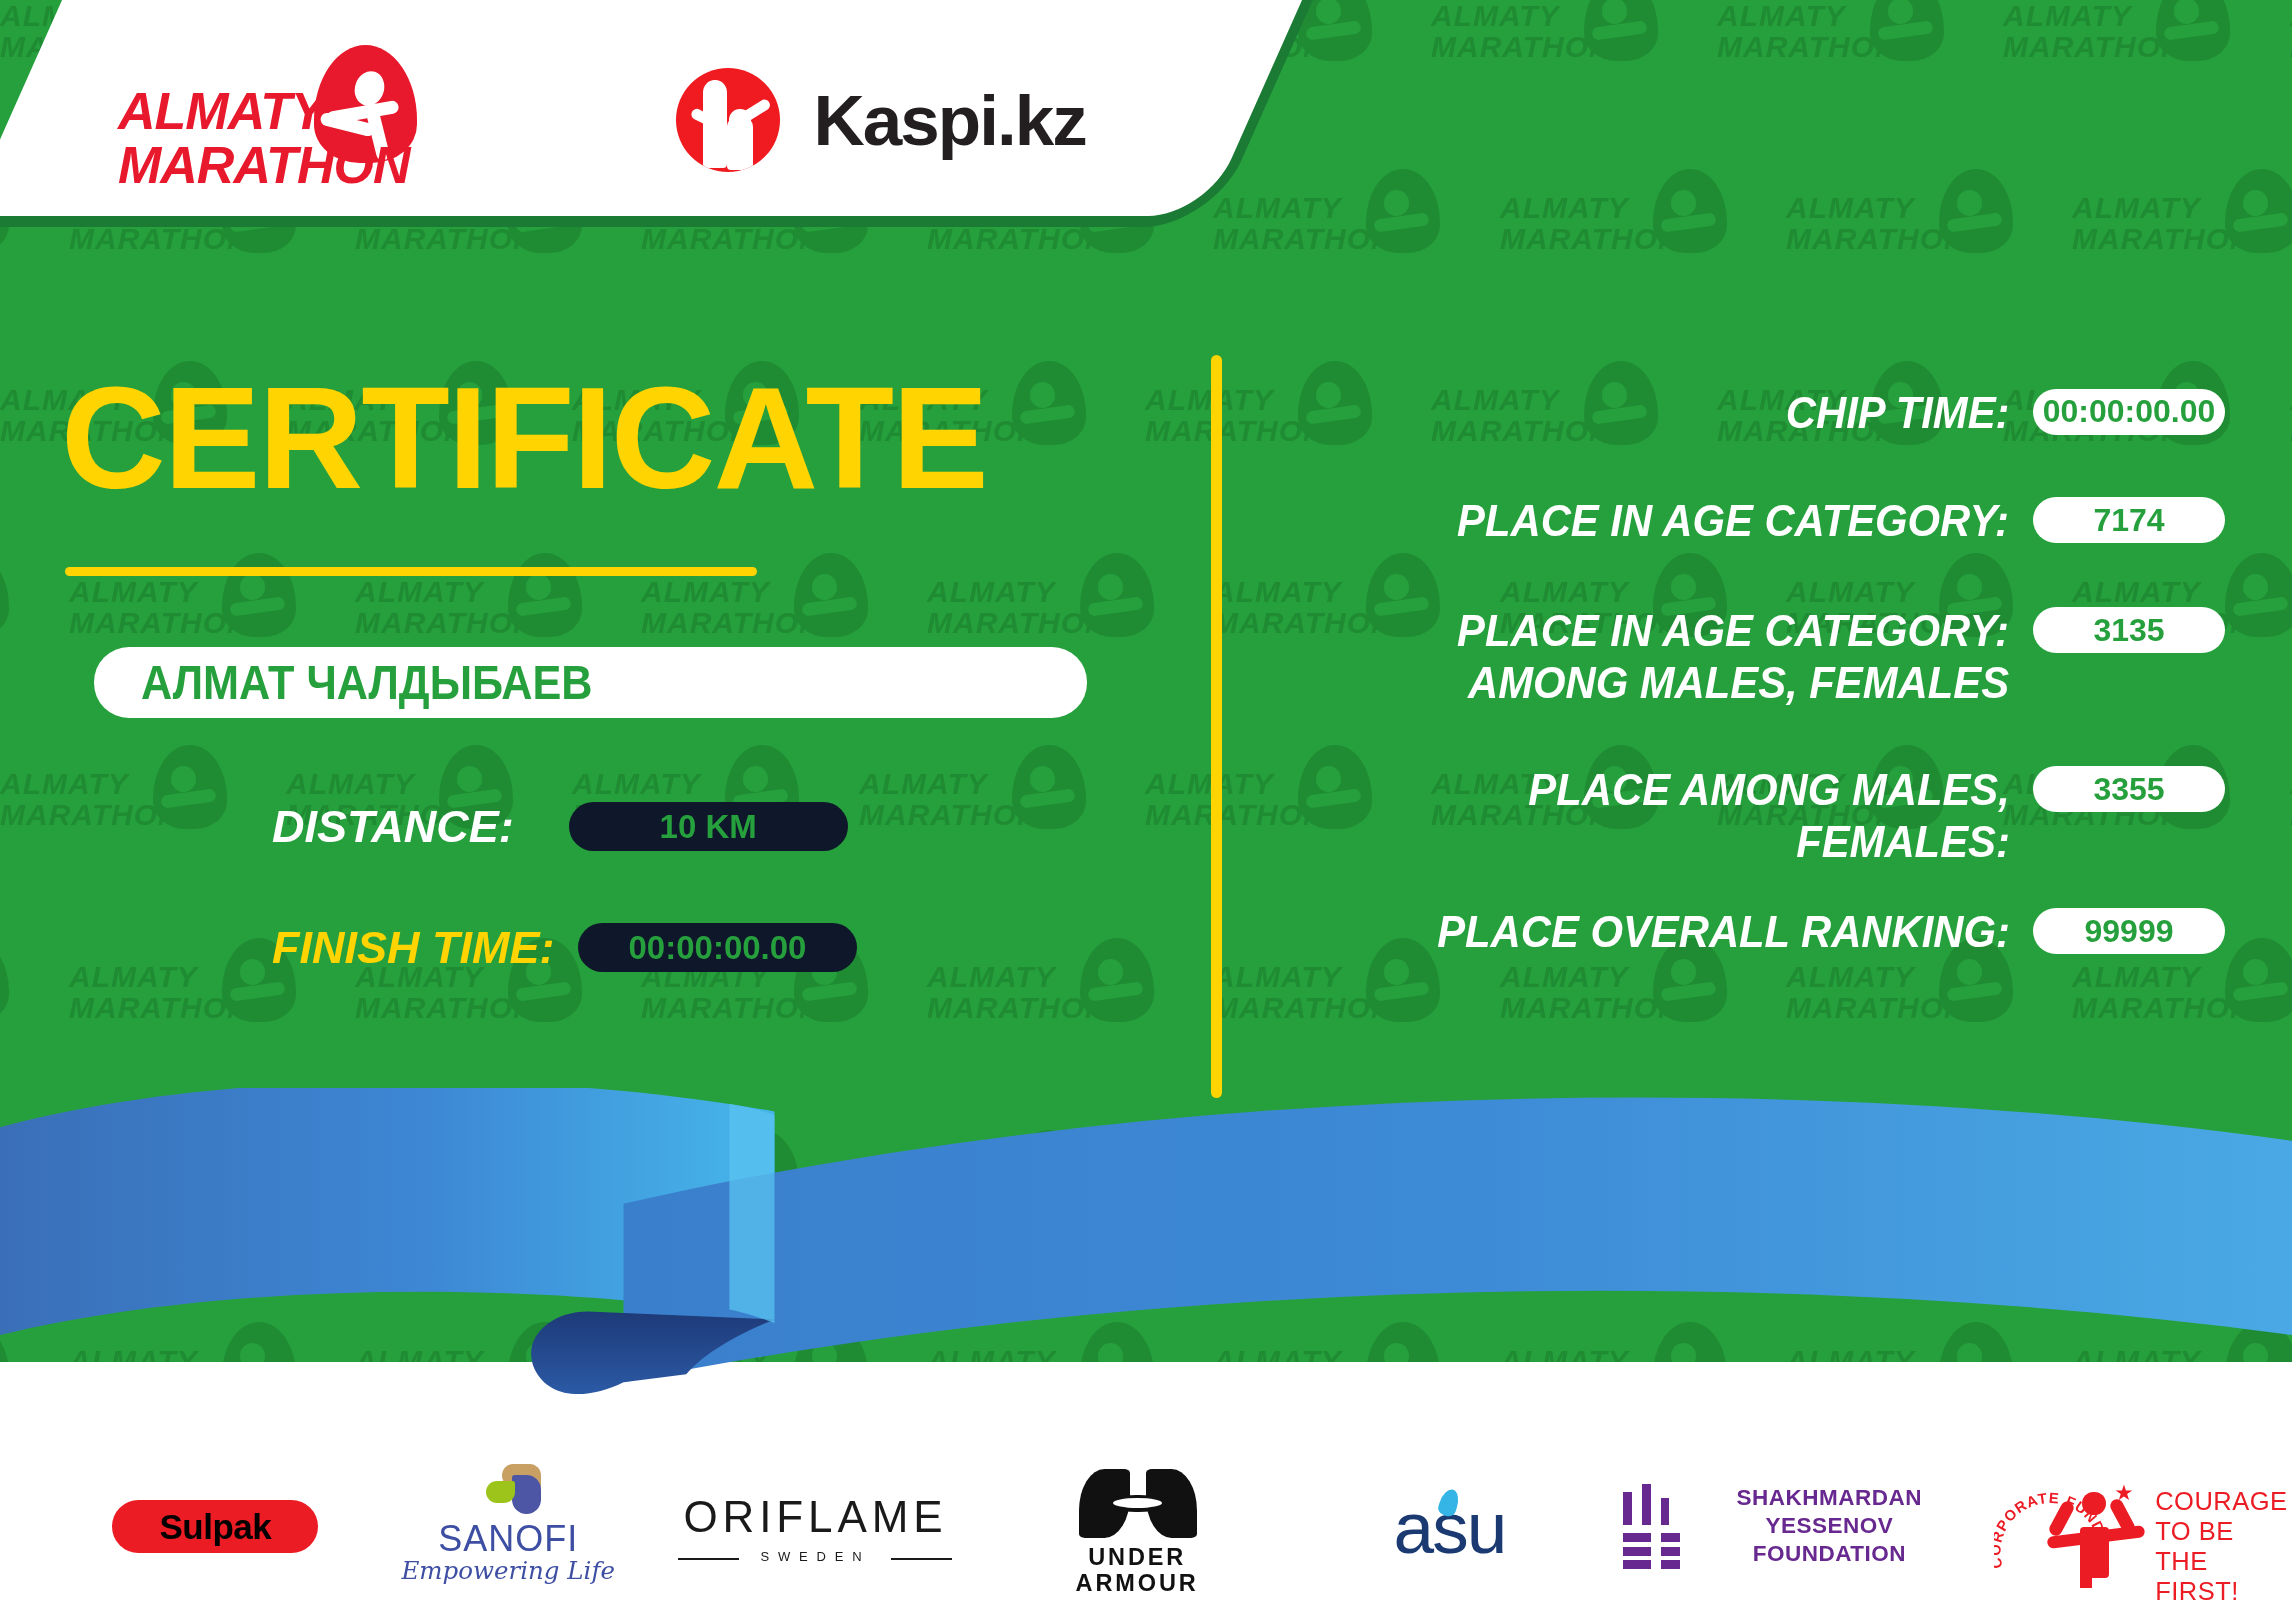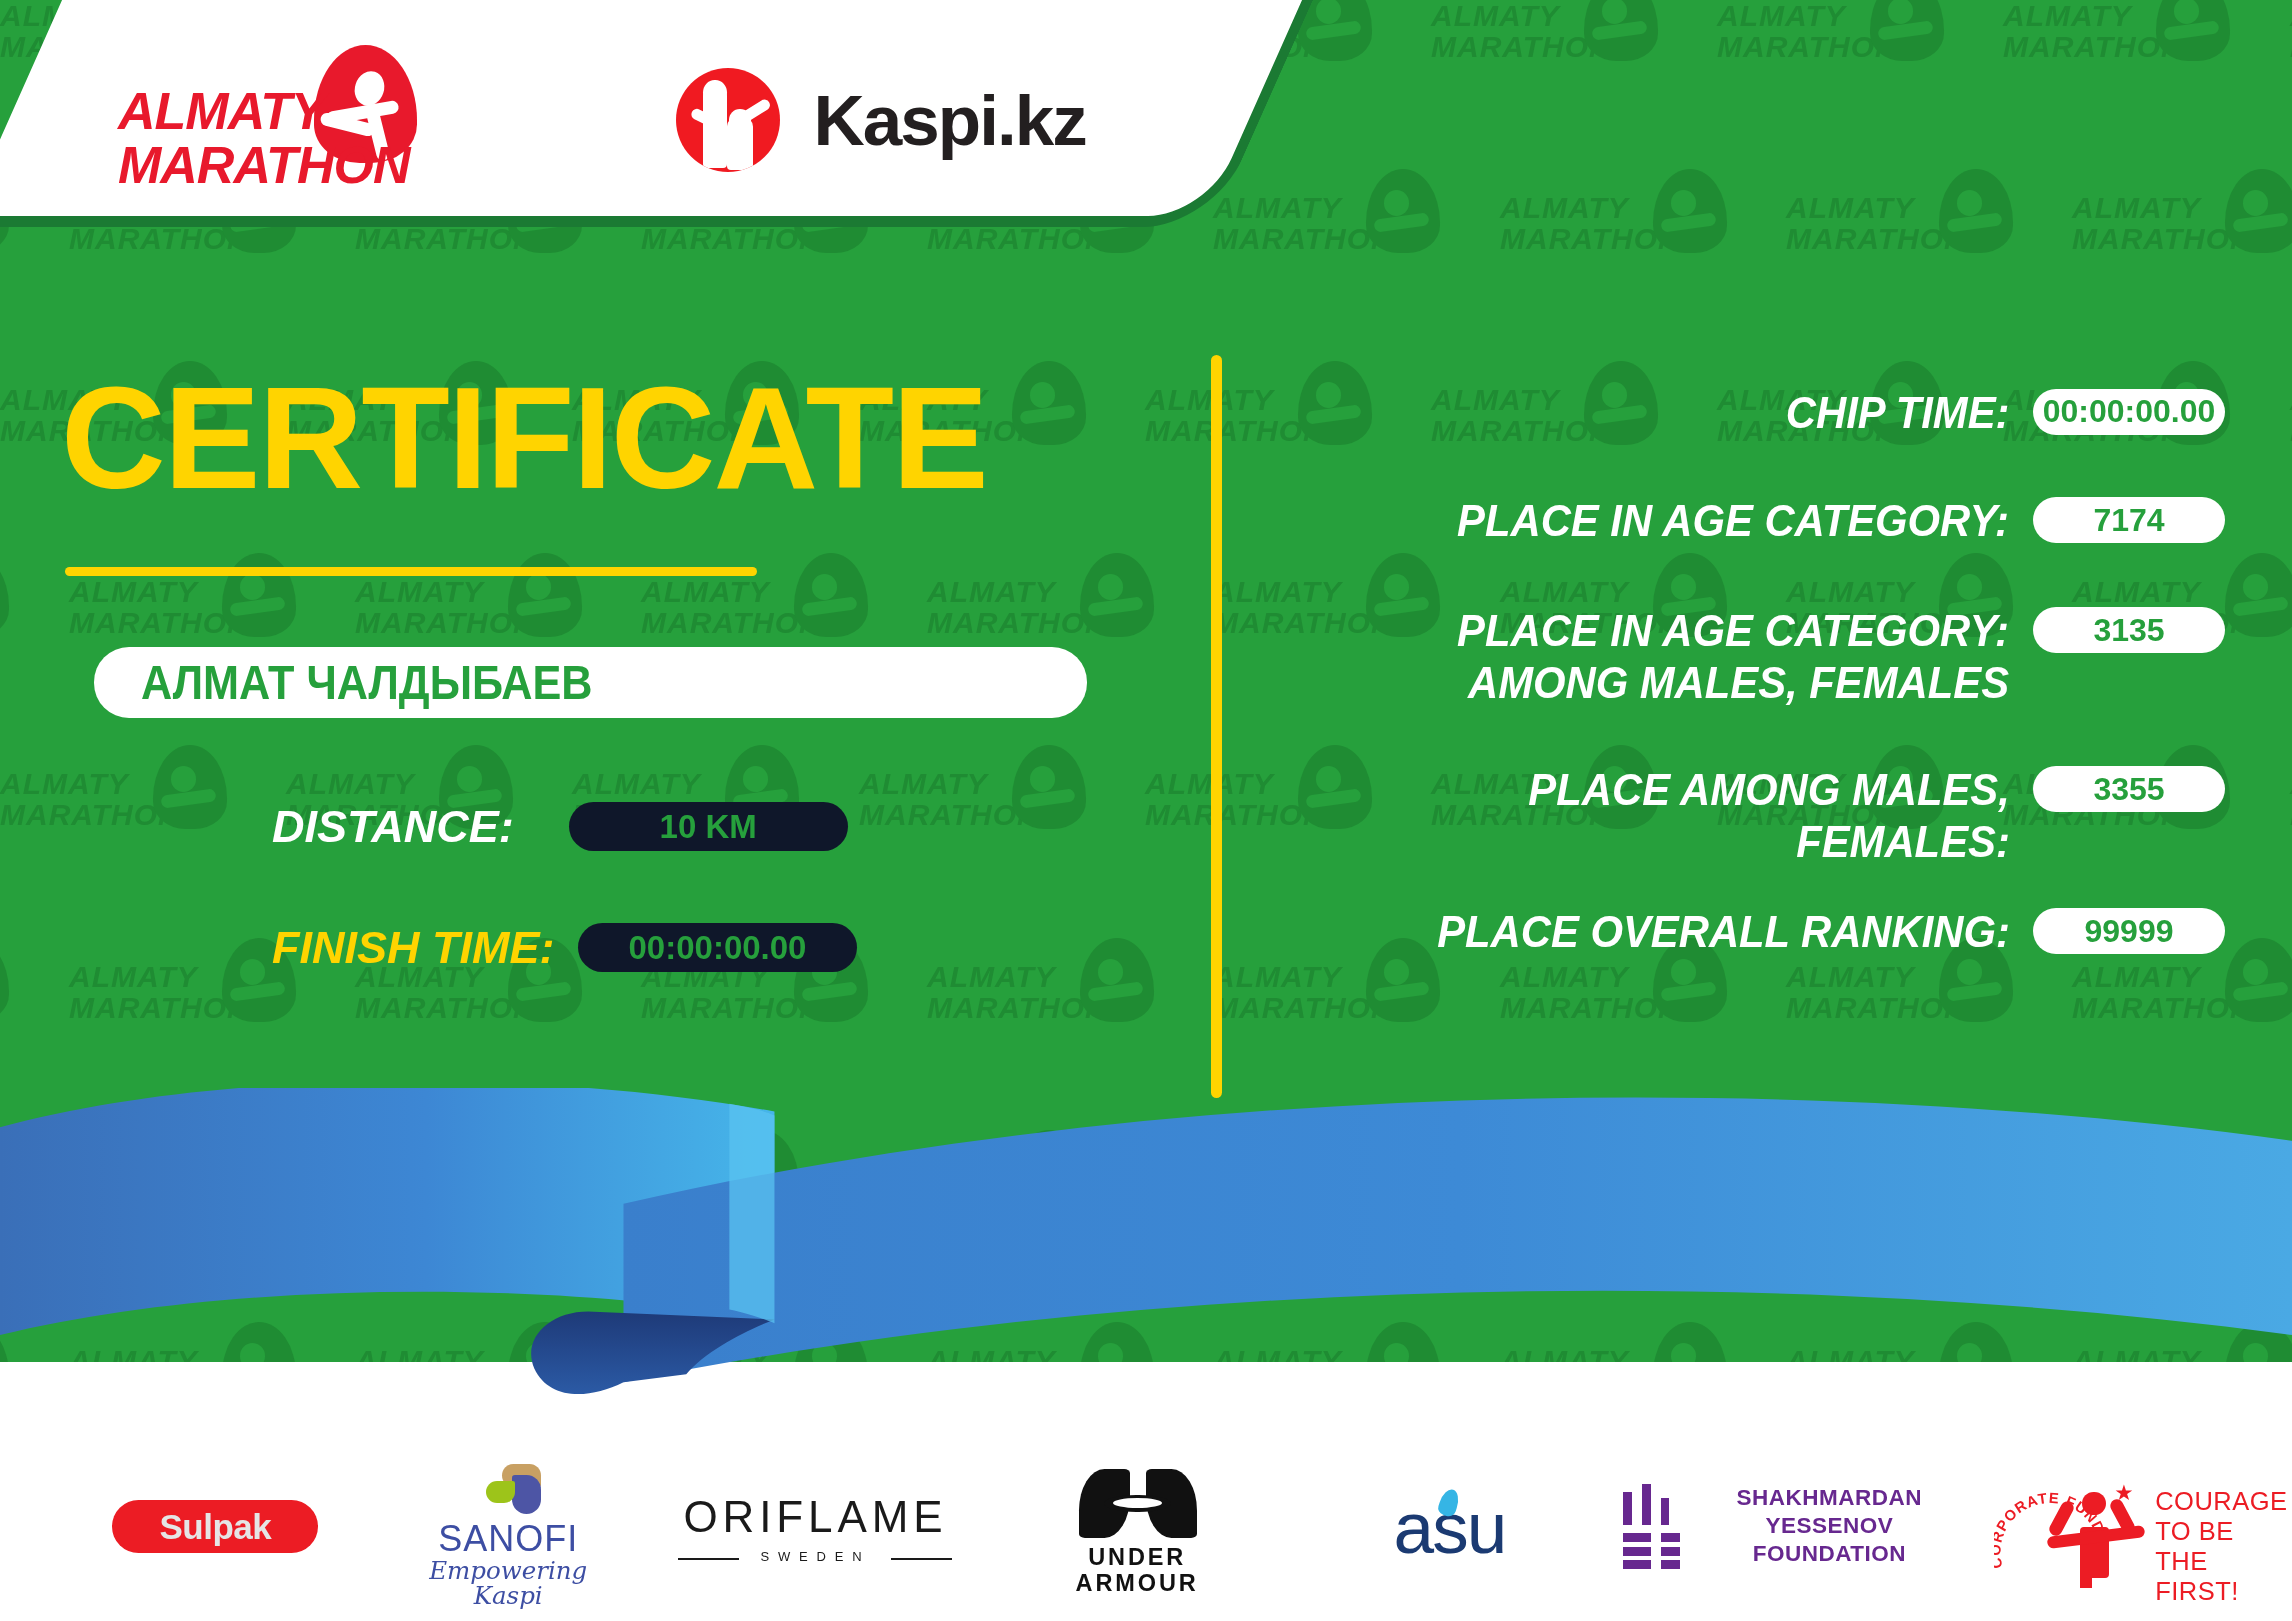--- a/index.html
+++ b/index.html
@@ -173,21 +173,21 @@
     display:flex;align-items:center;
   }
   .sponsor{position:relative;height:127px;display:flex;align-items:center;justify-content:center;}
 
   
   #sp-sulpak{width:294px;margin-left:69px;}
   #sulpak-pill{
     width:206px;height:53px;background:#ec1c24;border-radius:27.4px;
     display:flex;align-items:center;justify-content:center;
   }
-  #sulpak-pill span{color:#e5e5e5;font-size:35px;font-weight:700;line-height:37px;letter-spacing:-0.5px;}
+  #sulpak-pill span{color:#000000;font-size:35px;font-weight:700;line-height:37px;letter-spacing:-0.5px;}
 
   
   #sp-sanofi{width:294px;}
   #sanofi-box{position:relative;width:216px;height:125px;}
   #sanofi-mark{position:absolute;left:86px;top:0;width:57px;height:51px;}
   #sanofi-mark .b1{position:absolute;left:15.7px;top:0;width:39px;height:23.5px;background:#c8a063;border-radius:21.6px 21.6px 3.9px 21.6px;}
   #sanofi-mark .b2{position:absolute;left:25.5px;top:11.8px;width:29px;height:39px;background:#4d55a5;border-radius:3.9px 19.6px 19.6px 19.6px;}
   #sanofi-mark .b3{position:absolute;left:0;top:17.6px;width:29px;height:21.6px;background:#9dc41a;border-radius:19.6px 3.9px 19.6px 19.6px;}
   #sanofi-name{position:absolute;left:0;top:55px;width:216px;text-align:center;color:#3d4ea3;font-size:36px;font-weight:400;letter-spacing:1px;line-height:39px;}
   #sanofi-tag{position:absolute;left:0;top:94px;width:216px;text-align:center;color:#3d4ea3;font-size:24.5px;font-style:italic;font-family:"DejaVu Serif",serif;line-height:25.5px;}
@@ -511,21 +511,21 @@
   </div>
 
   <div class="sponsor" id="sp-sanofi">
     <div id="sanofi-box">
       <div id="sanofi-mark">
         <span class="b1"></span>
           <span class="b2"></span>
           <span class="b3"></span>
       </div>
       <div id="sanofi-name">SANOFI</div>
-      <div id="sanofi-tag">Empowering Kaspi</div>
+      <div id="sanofi-tag">Empowering Life</div>
     </div>
   </div>
 
   <div class="sponsor" id="sp-oriflame">
     <div id="oriflame-box">
       <div id="oriflame-name">ORIFLAME</div>
       <div id="oriflame-sub">SWEDEN</div>
     </div>
   </div>
 

